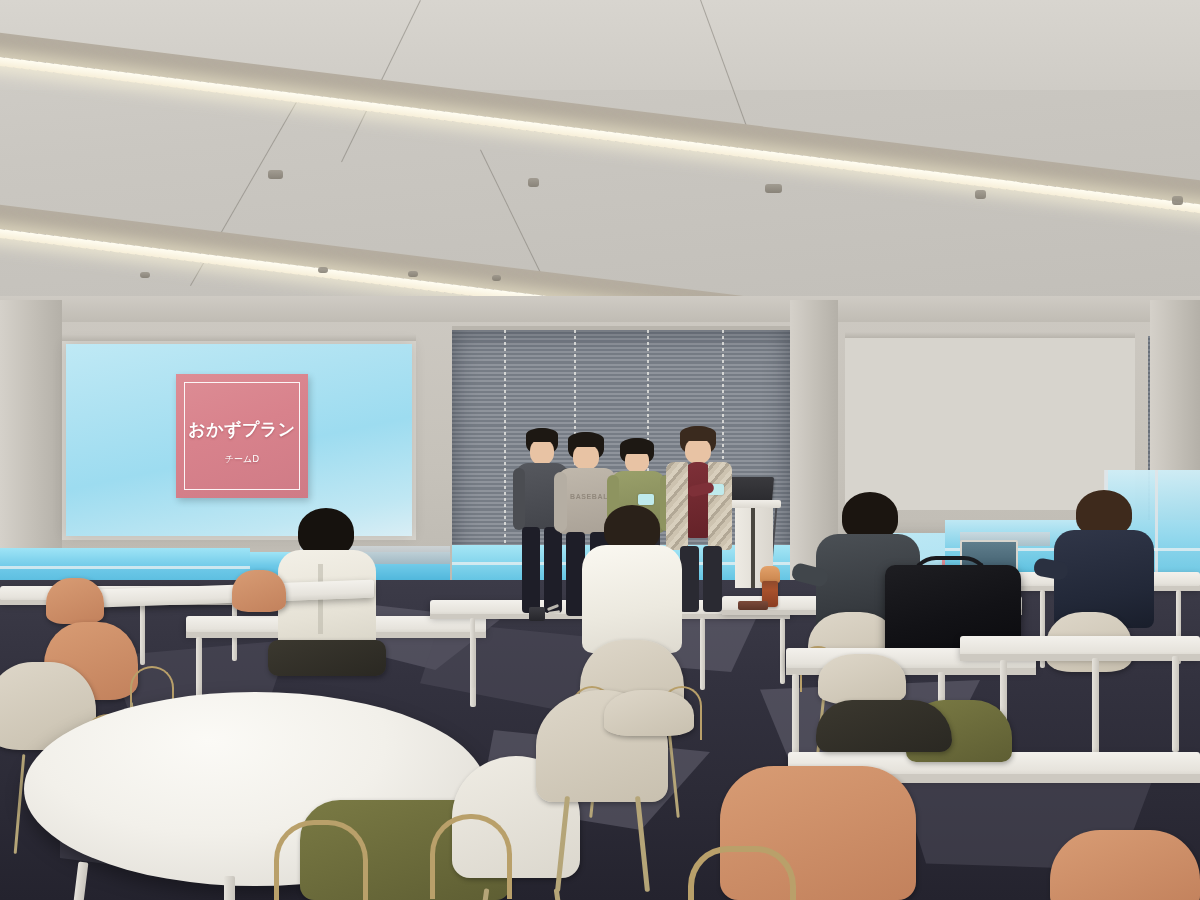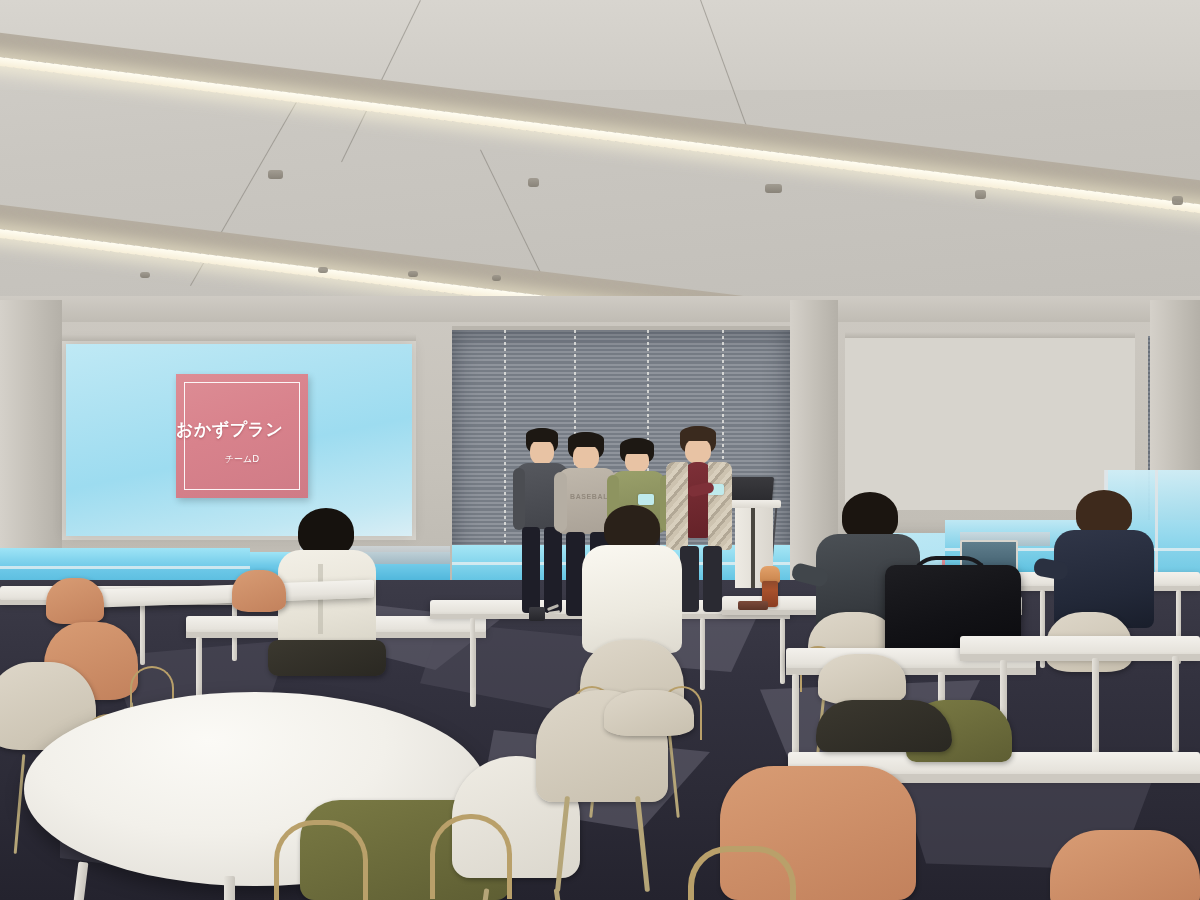--- a/index.html
+++ b/index.html
@@ -64,21 +64,21 @@
 
   
   .screen-shell{background:#d7d4cd;}
   .screen{position:relative;overflow:hidden;
      background:linear-gradient(168deg,#bfe9f5 0%,#aee2f2 28%,#9ddcf0 55%,#bfe7f3 85%,#d9eef5 100%);
      box-shadow:0 0 14px rgba(0,0,0,.12);}
   .screen-roller{position:absolute;background:linear-gradient(180deg,#cbc7c0,#b8b4ac);}
   .slide-card{position:absolute;background:linear-gradient(160deg,#dd8d95 0%,#d8828c 45%,#cf7b86 100%);
      box-shadow:2px 3px 7px rgba(0,0,0,.2);}
   .slide-inner{position:absolute;border:1px solid rgba(255,255,255,.92);}
-  .slide-title{position:absolute;left:0;right:0;color:#fff;
+  .slide-title{position:absolute;left:0;right:0;text-align:center;color:#fff;
      font-weight:700;letter-spacing:.5px;text-shadow:0 1px 2px rgba(140,60,70,.5);
      font-family:"DejaVu Sans","Liberation Sans",sans-serif;}
   .slide-sub{position:absolute;left:0;right:0;text-align:center;color:#fff;
      font-family:"DejaVu Sans","Liberation Sans",sans-serif;
      text-shadow:0 1px 2px rgba(140,60,70,.45);}
 
   #screenL-shell{left:62px;top:340px;width:354px;height:200px;}
   #screenL{left:66px;top:344px;width:346px;height:192px;}
   #screenR-shell{left:845px;top:338px;width:290px;height:172px;}
   #screenR{left:848px;top:341px;width:284px;height:166px;}

